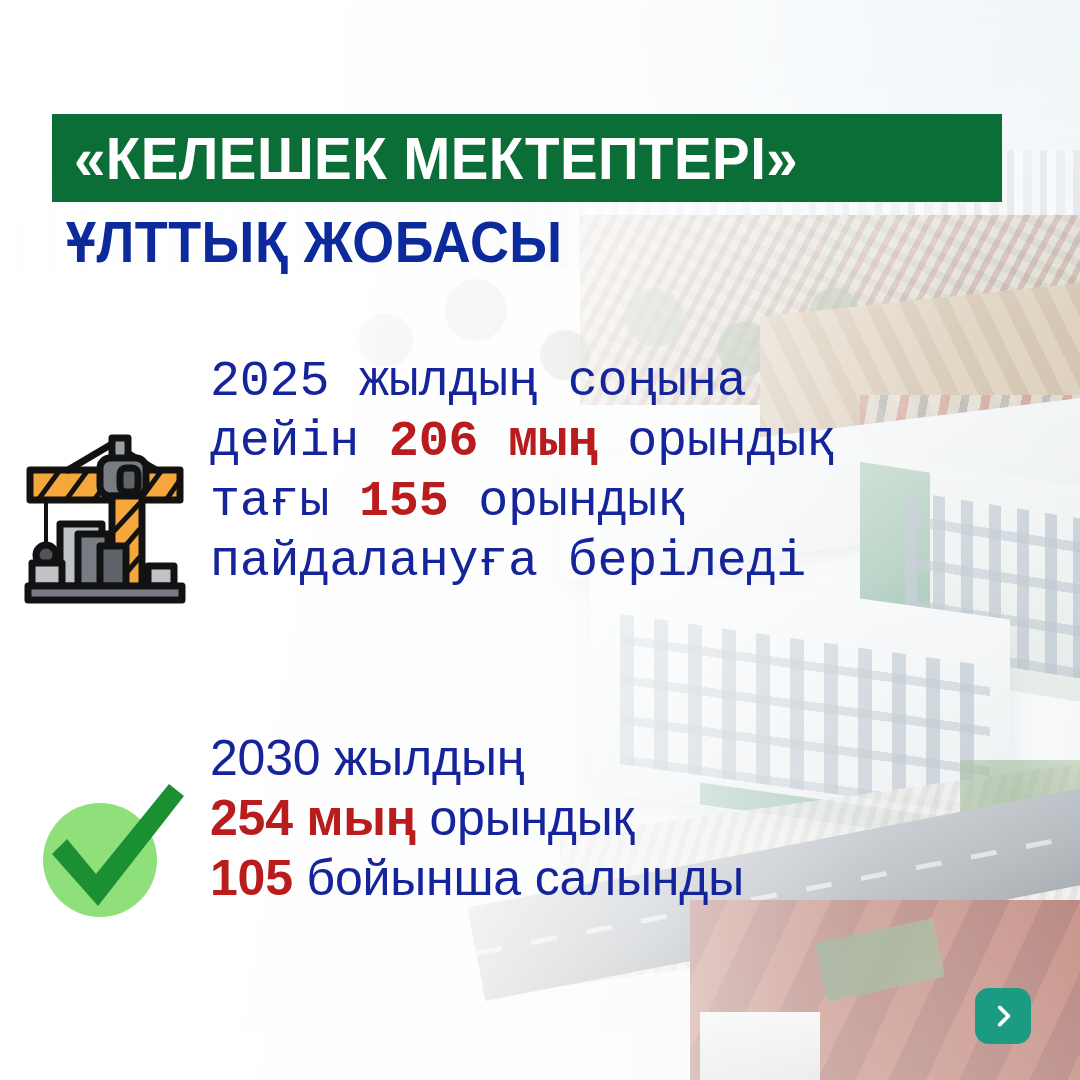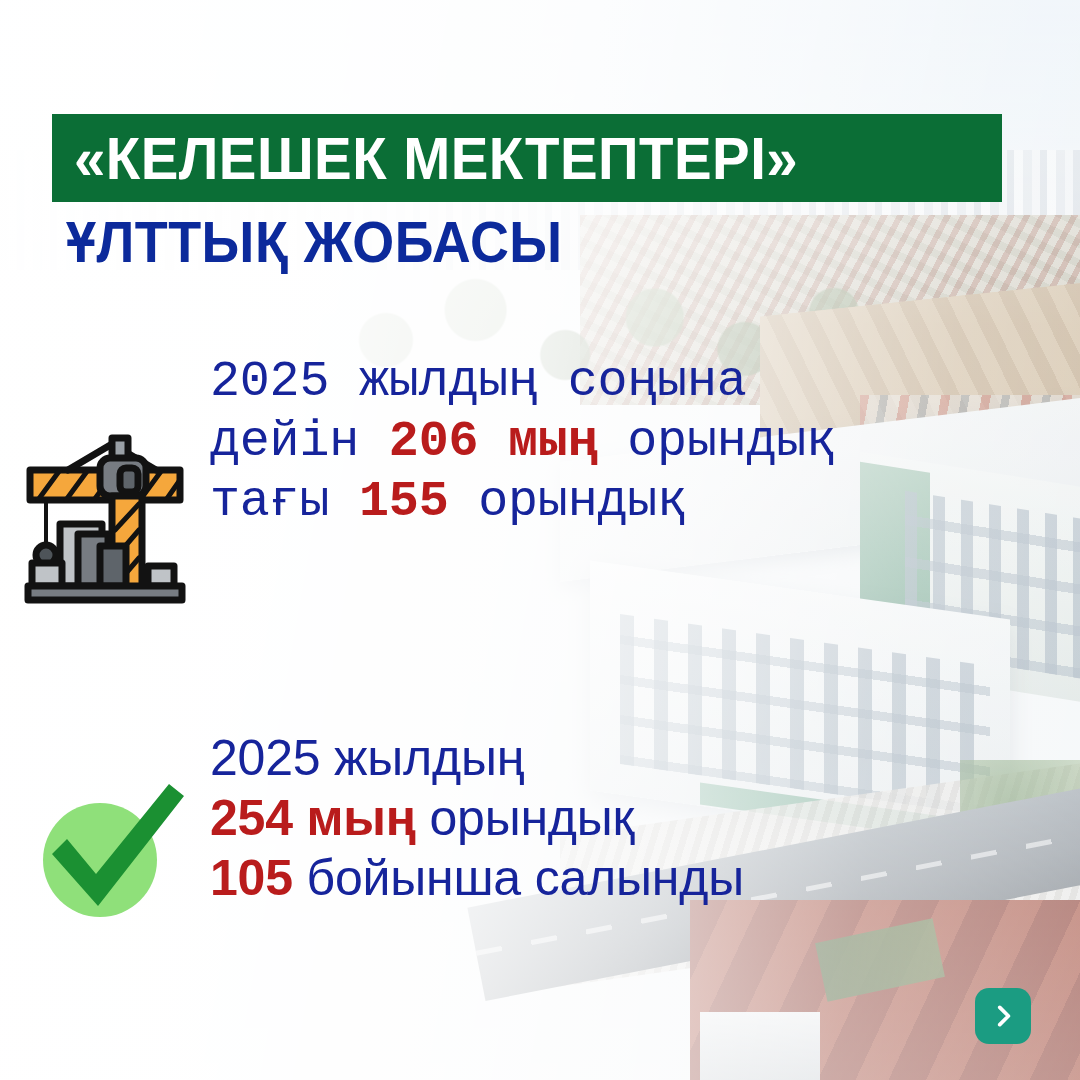--- a/index.html
+++ b/index.html
@@ -291,34 +291,37 @@
       <div class="block-text">
         <div>
           <span>2025 жылдың соңына</span>
         </div>
         <div>
           <span>дейін </span><span class="hl">206 мың</span><span> орындық</span>
         </div>
         <div>
           <span>тағы </span><span class="hl">155</span><span> орындық</span>
         </div>
+        <div>
+          <span>пайдалануға беріледі</span>
+        </div>
       </div>
     </div>
 
     <div class="check-icon">
       <svg viewBox="0 0 160 150" width="160" height="150" aria-hidden="true">
         <circle cx="72" cy="78" r="57" fill="#8FE07A"></circle>
         <path d="M24 72 L39 57 L68 92 L141 2 L156 14 L70 124 Z" fill="#1B9032"></path>
       </svg>
     </div>
 
     <div class="block" id="block-done">
       <div class="block-text">
         <div>
-          <span>2025 жылдың</span>
+          <span>2030 жылдың</span>
         </div>
         <div>
           <span class="hl">254 мың</span><span> орындық</span>
         </div>
         <div>
           <span class="hl">105</span><span> бойынша салынды</span>
         </div>
       </div>
     </div>
 

